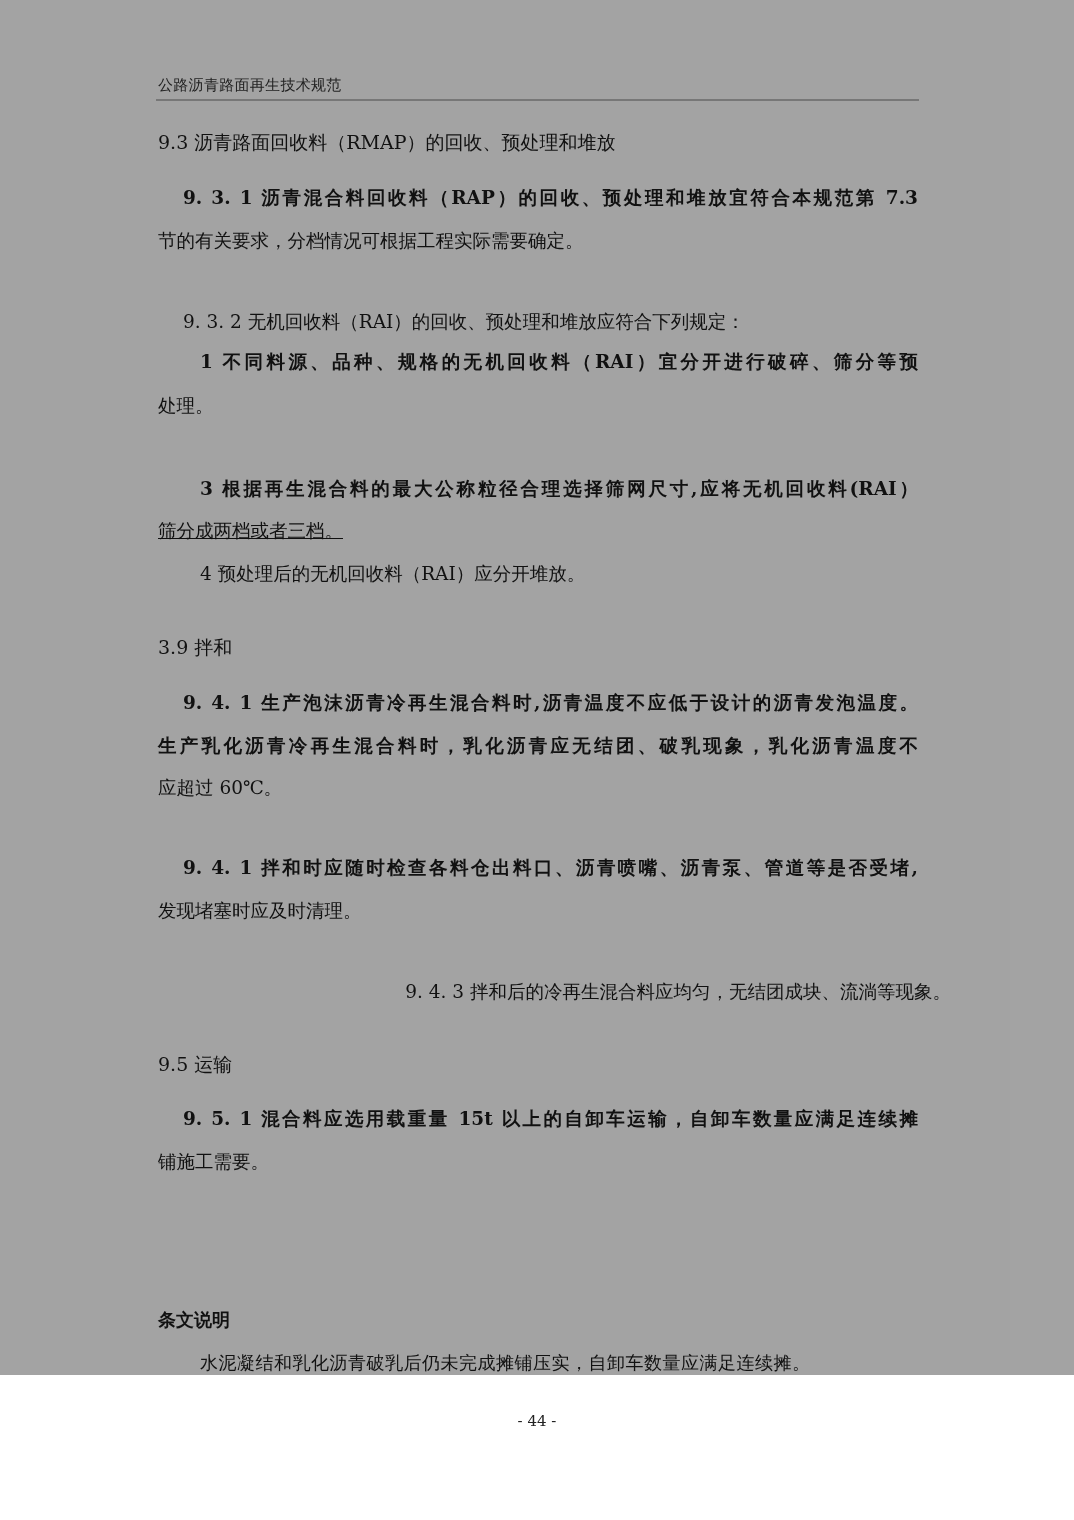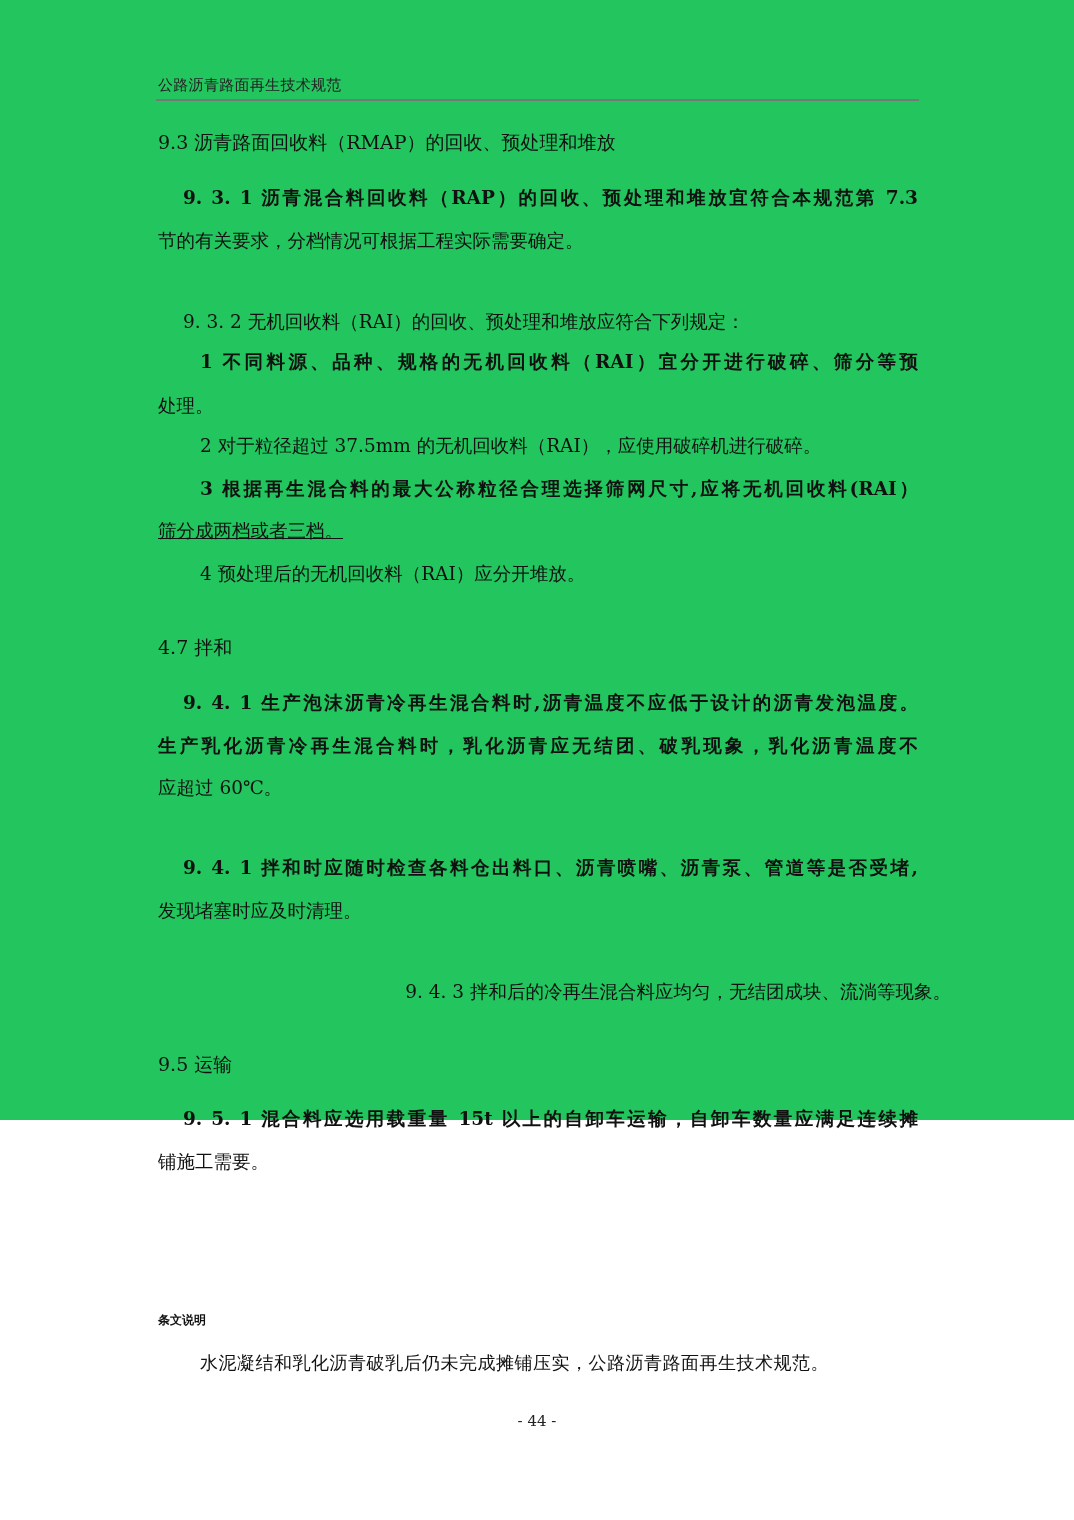--- a/index.html
+++ b/index.html
@@ -1,57 +1,56 @@
 <!DOCTYPE html>
 <html><head>
   <meta charset="utf-8">
   <style>
     html, body { margin: 0; padding: 0; background: #ffffff; }
     body { width: 1074px; height: 1520px; position: relative; overflow: hidden;
            font-family: "DejaVu Serif", "Liberation Serif", serif; color: #111; }
-    .page { position: absolute; left: 0; top: 0; width: 1074px; height: 1120px; background: #22c55e; }
+    .page { position: absolute; left: 0; top: 0; width: 1074px; height: 1375px; background: #a3a3a3; }
     .header-title { position: absolute; left: 158px; top: 76px; font-size: 15px; color: #222; letter-spacing: 0.3px; }
     .header-rule { position: absolute; left: 156px; top: 99px; width: 763px; height: 2px; background: #777; }
     .line { position: absolute; left: 158px; width: 760px; font-size: 18.5px; white-space: nowrap; line-height: 26px; color: #111; }
     .justify { text-align: justify; text-align-last: justify; font-weight: bold; }
     .h { font-size: 19px; }
-    .bold { font-weight: bold; font-family: "DejaVu Sans", sans-serif; font-size: 12px; }
+    .bold { font-weight: bold; font-family: "DejaVu Sans", sans-serif; font-size: 18px; }
     .note-text { font-size: 18px; letter-spacing: 0.5px; }
     .page-num { position: absolute; left: 0; width: 1074px; top: 1412px; text-align: center; font-size: 15px; color: #222; }
   </style>
 </head>
 <body>
 
 <div class="page">
   <div class="header-title">公路沥青路面再生技术规范</div>
   <div class="header-rule"></div>
 
   <div class="line h" style="top:129px;">9.3 沥青路面回收料（RMAP）的回收、预处理和堆放</div>
   <div class="line justify" style="top:185px; left:183px; width:735px;">9. 3. 1  沥青混合料回收料（RAP）的回收、预处理和堆放宜符合本规范第 7.3</div>
   <div class="line" style="top:228px;">节的有关要求，分档情况可根据工程实际需要确定。</div>
 
   <div class="line" style="top:309px; left:183px;">9. 3. 2 无机回收料（RAI）的回收、预处理和堆放应符合下列规定：</div>
   <div class="line justify" style="top:349px; left:200px; width:718px;">1  不同料源、品种、规格的无机回收料（RAI）宜分开进行破碎、筛分等预</div>
   <div class="line" style="top:393px;">处理。</div>
-  <div class="line" style="top:433px; left:200px;">2 对于粒径超过 37.5mm 的无机回收料（RAI），应使用破碎机进行破碎。</div>
   <div class="line justify" style="top:476px; left:200px; width:718px;">3 根据再生混合料的最大公称粒径合理选择筛网尺寸,应将无机回收料(RAI）</div>
   <div class="line" style="top:518px;text-decoration:underline;">筛分成两档或者三档。</div>
   <div class="line" style="top:561px; left:200px;">4 预处理后的无机回收料（RAI）应分开堆放。</div>
 
-  <div class="line h" style="top:634px;">4.7 拌和</div>
+  <div class="line h" style="top:634px;">3.9 拌和</div>
   <div class="line justify" style="top:690px; left:183px; width:735px;">9. 4. 1 生产泡沫沥青冷再生混合料时,沥青温度不应低于设计的沥青发泡温度。</div>
   <div class="line justify" style="top:733px;">生产乳化沥青冷再生混合料时，乳化沥青应无结团、破乳现象，乳化沥青温度不</div>
   <div class="line" style="top:775px;">应超过 60℃。</div>
 
   <div class="line justify" style="top:855px; left:183px; width:735px;">9. 4. 1 拌和时应随时检查各料仓出料口、沥青喷嘴、沥青泵、管道等是否受堵,</div>
   <div class="line" style="top:898px;">发现堵塞时应及时清理。</div>
 
   <div class="line" style="top:979px; left:191px;text-align:right;">9. 4. 3 拌和后的冷再生混合料应均匀，无结团成块、流淌等现象。</div>
 
   <div class="line h" style="top:1051px;">9.5 运输</div>
   <div class="line justify" style="top:1106px; left:183px; width:735px;">9. 5. 1  混合料应选用载重量 15t 以上的自卸车运输，自卸车数量应满足连续摊</div>
   <div class="line" style="top:1149px;">铺施工需要。</div>
 
   <div class="line bold" style="top:1307px;">条文说明</div>
-  <div class="line note-text" style="top:1350px; left:200px;">水泥凝结和乳化沥青破乳后仍未完成摊铺压实，公路沥青路面再生技术规范。</div>
+  <div class="line note-text" style="top:1350px; left:200px;">水泥凝结和乳化沥青破乳后仍未完成摊铺压实，自卸车数量应满足连续摊。</div>
 
   <div class="page-num">- 44 -</div>
 </div>
 
 </body></html>

